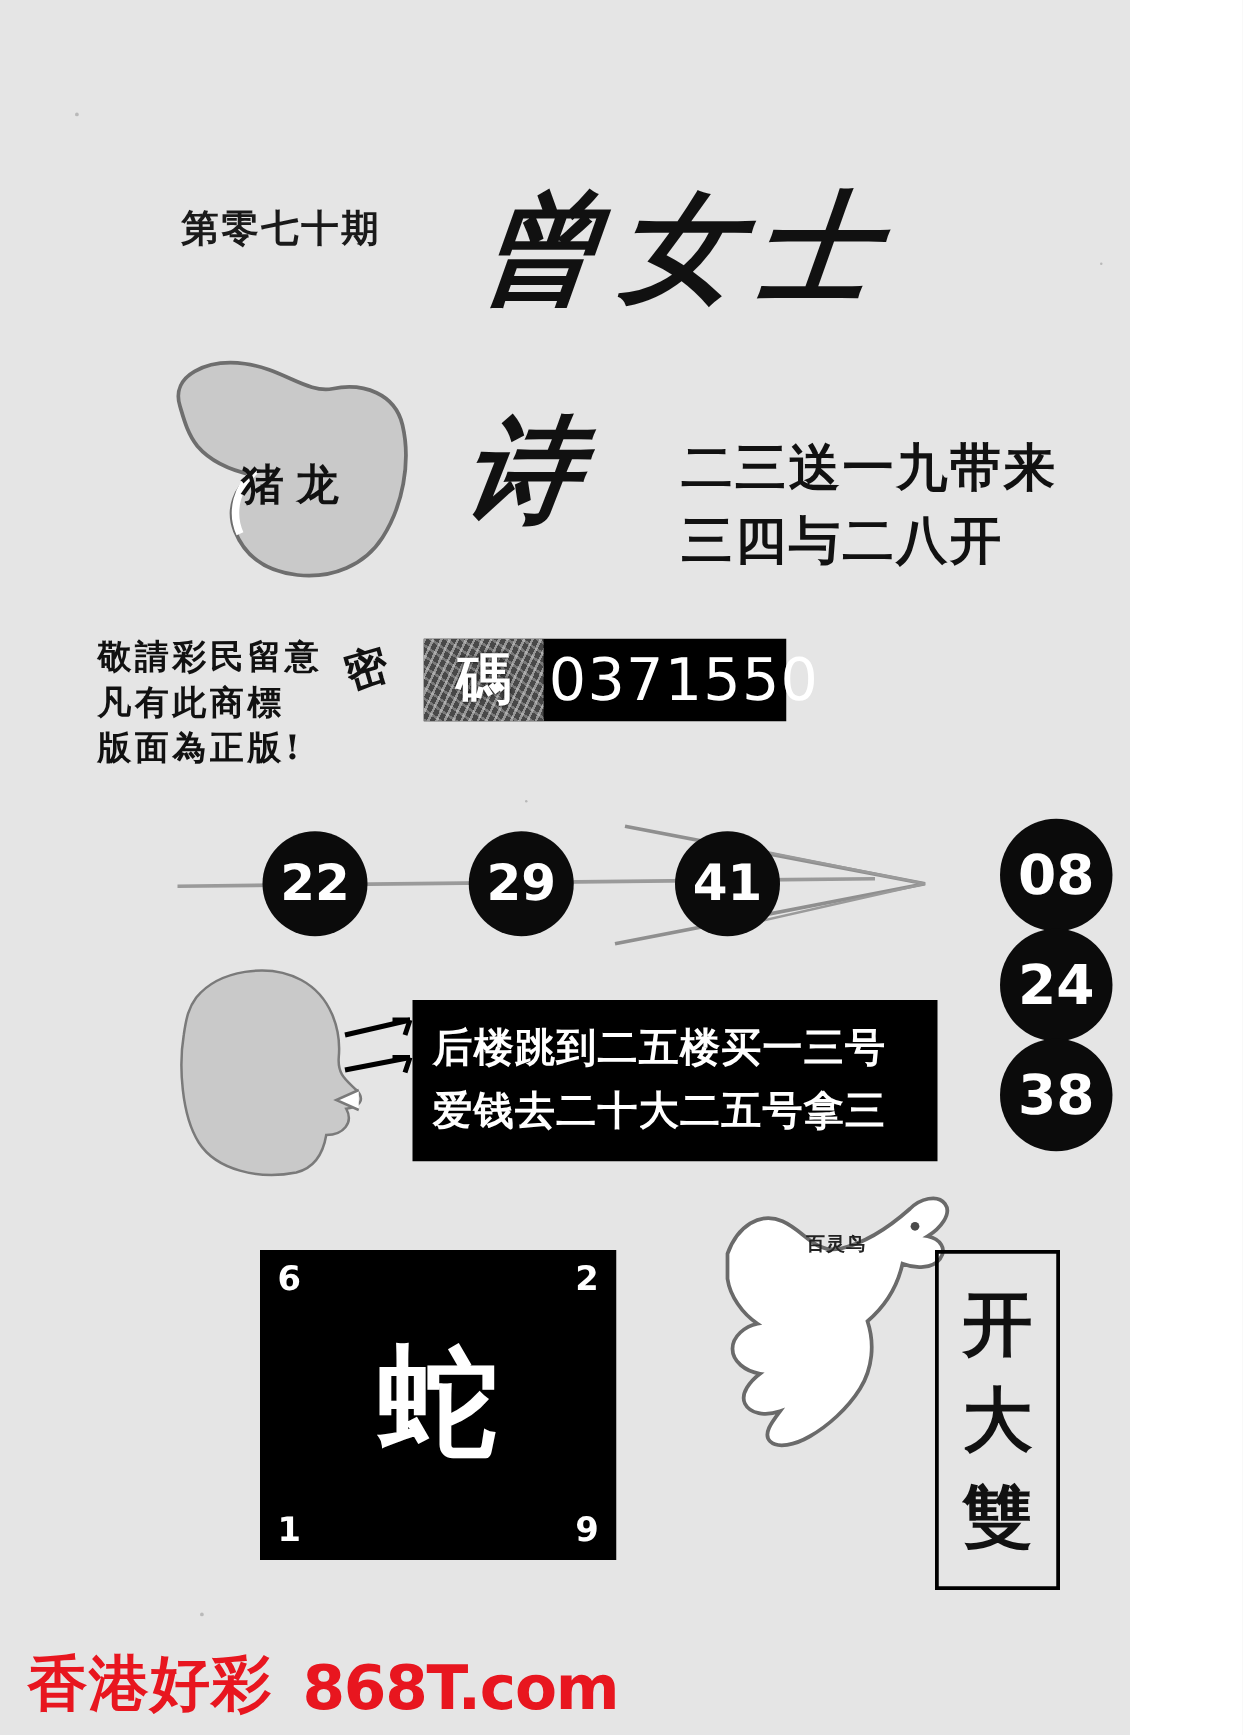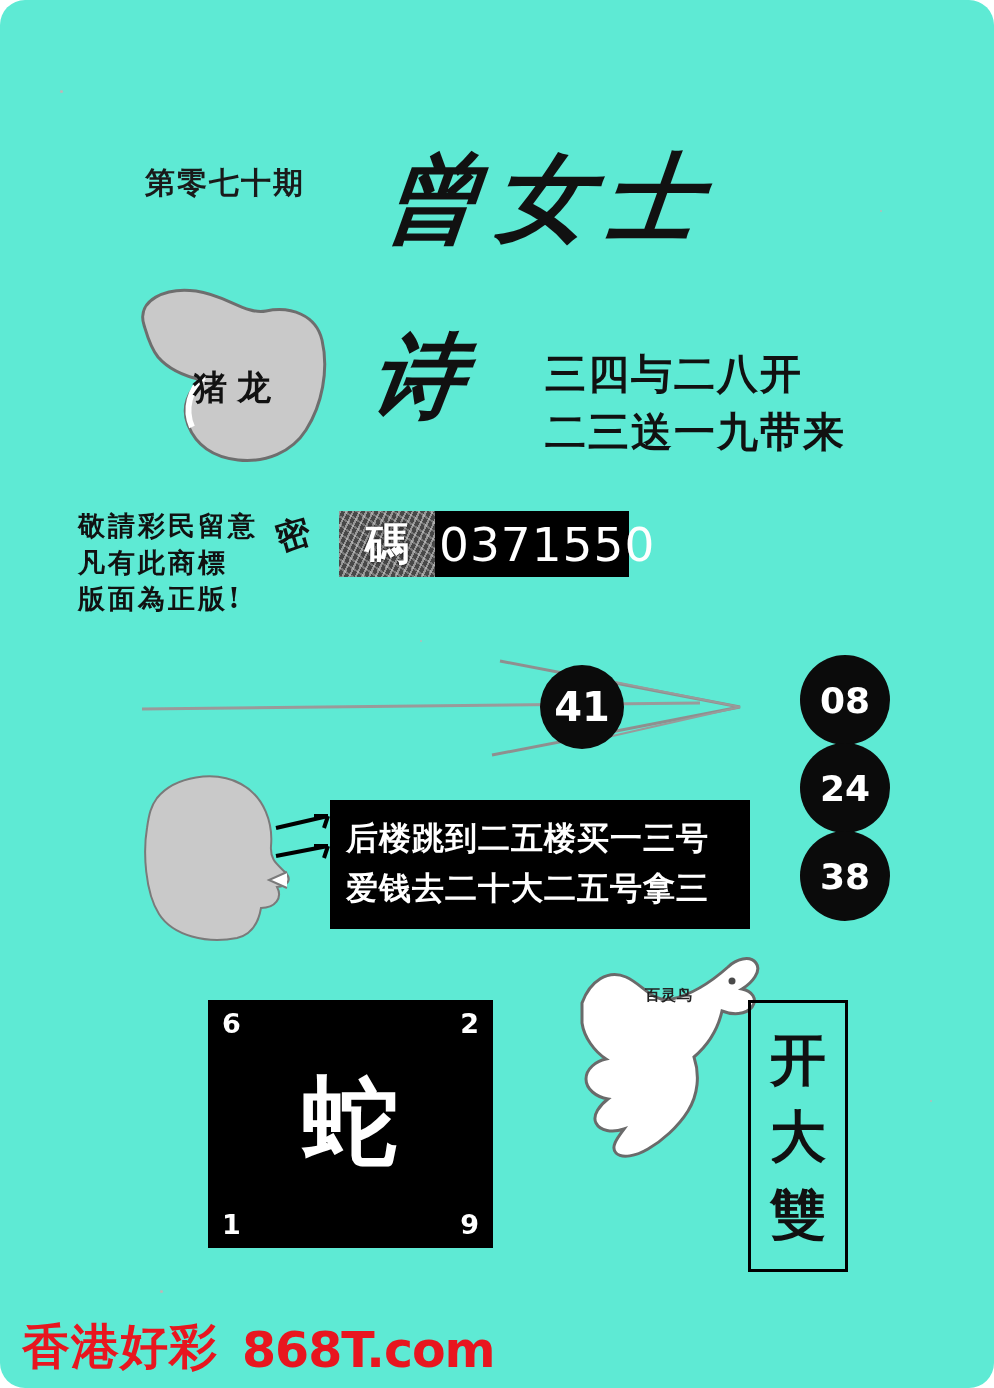--- a/index.html
+++ b/index.html
@@ -5,25 +5,24 @@
   html, body {
     margin: 0;
     padding: 0;
     background: #ffffff;
   }
   body {
     font-family: "Liberation Sans", sans-serif;
   }
   .page {
     position: relative;
-    width: 994px;
+    width: 904px;
     height: 1388px;
-    background: #5eead4;
+    background: #e5e5e5;
     overflow: hidden;
-    border-radius: 25px;
   }
 
   
   .issue-label {
     position: absolute;
     left: 145px;
     top: 163px;
     font-family: "DejaVu Sans", sans-serif;
     font-size: 30px;
     font-weight: 700;
@@ -177,21 +176,21 @@
   .ball-row1 { width: 84px; height: 84px; font-size: 40px; top: 20px; }
   .b1 { left: 70px; }
   .b2 { left: 235px; }
   .b3 { left: 400px; }
 
   .right-balls { position: absolute; left: 800px; top: 655px; }
   .ball-right {
     position: absolute;
     width: 90px;
     height: 90px;
-    font-size: 36px;
+    font-size: 44px;
     left: 0;
   }
   .r1 { top: 0px; }
   .r2 { top: 88px; }
   .r3 { top: 176px; }
 
   
   .head { position: absolute; left: 137px; top: 768px; width: 180px; height: 175px; }
   .quote-box {
     position: absolute;
@@ -315,22 +314,22 @@
                C203,85 196,120 180,145 C166,167 140,178 112,175 C86,172 70,160 62,140
                C55,122 62,105 76,95 C62,92 44,86 32,72 C24,62 21,50 18,40 Z" fill="#c9c9c9" stroke="#6e6e6e" stroke-width="3"></path>
       <path d="M78,92 C64,104 58,124 66,142" fill="none" stroke="#ffffff" stroke-width="6"></path>
     </svg>
   </div>
   <div class="zodiac-text">猪龙</div>
 
   <div class="poem-char">诗</div>
 
   <div class="poem-lines">
+    <div>二三送一九带来</div>
     <div>三四与二八开</div>
-    <div>二三送一九带来</div>
   </div>
 
   <div class="notice">
     <div>敬請彩民留意</div>
     <div>凡有此商標</div>
     <div>版面為正版!</div>
   </div>
   <div class="stamp">密</div>
 
   <div class="code-bar">
@@ -340,20 +339,22 @@
     </div>
     <div class="digits">0371550</div>
   </div>
 
   <div class="arrow-row">
     <svg width="680" height="125">
       <path d="M2,64 L560,58" stroke="#9a9a9a" stroke-width="3" fill="none"></path>
       <path d="M360,16 L600,62 L352,110" stroke="#8f8f8f" stroke-width="3" fill="none"></path>
       <path d="M470,36 L600,62 L468,92" stroke="#9a9a9a" stroke-width="2" fill="none"></path>
     </svg>
+    <div class="ball ball-row1 b1">22</div>
+    <div class="ball ball-row1 b2">29</div>
     <div class="ball ball-row1 b3">41</div>
   </div>
 
   <div class="right-balls">
     <div class="ball ball-right r1">08</div>
     <div class="ball ball-right r2">24</div>
     <div class="ball ball-right r3">38</div>
   </div>
 
   <div class="head">

